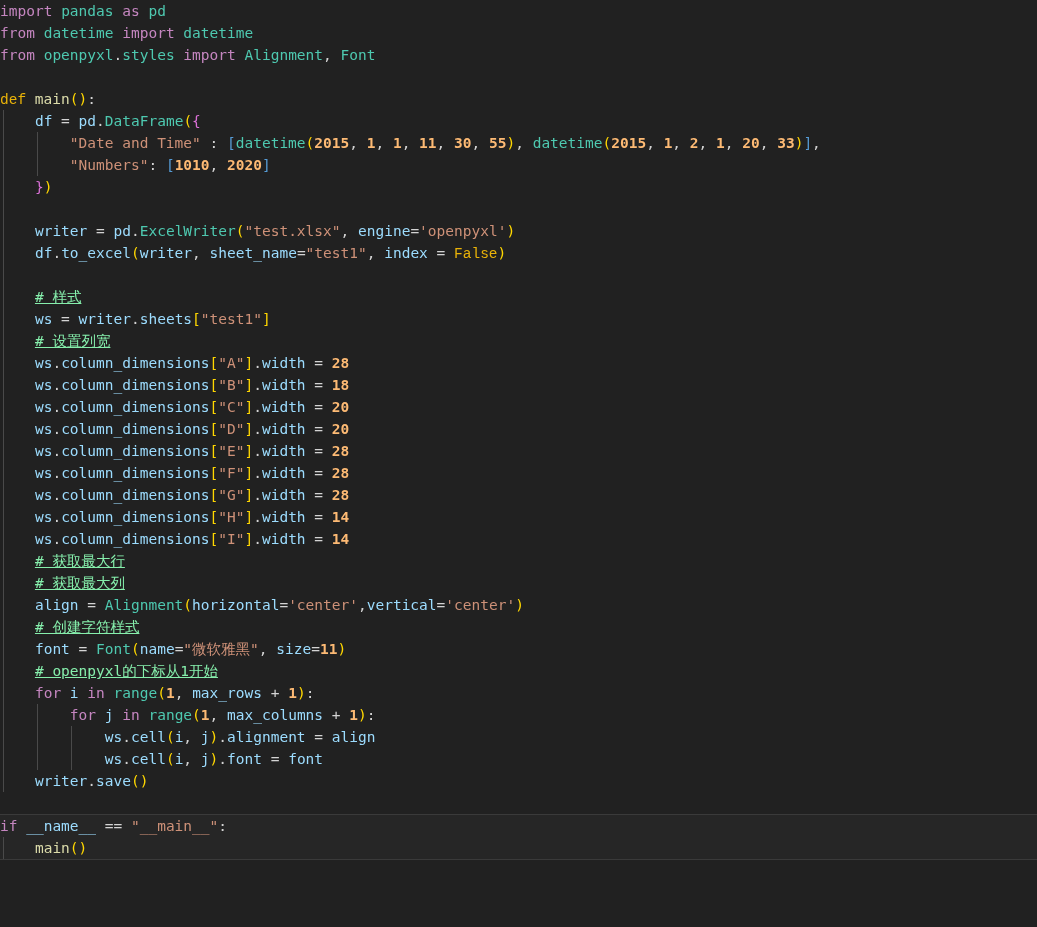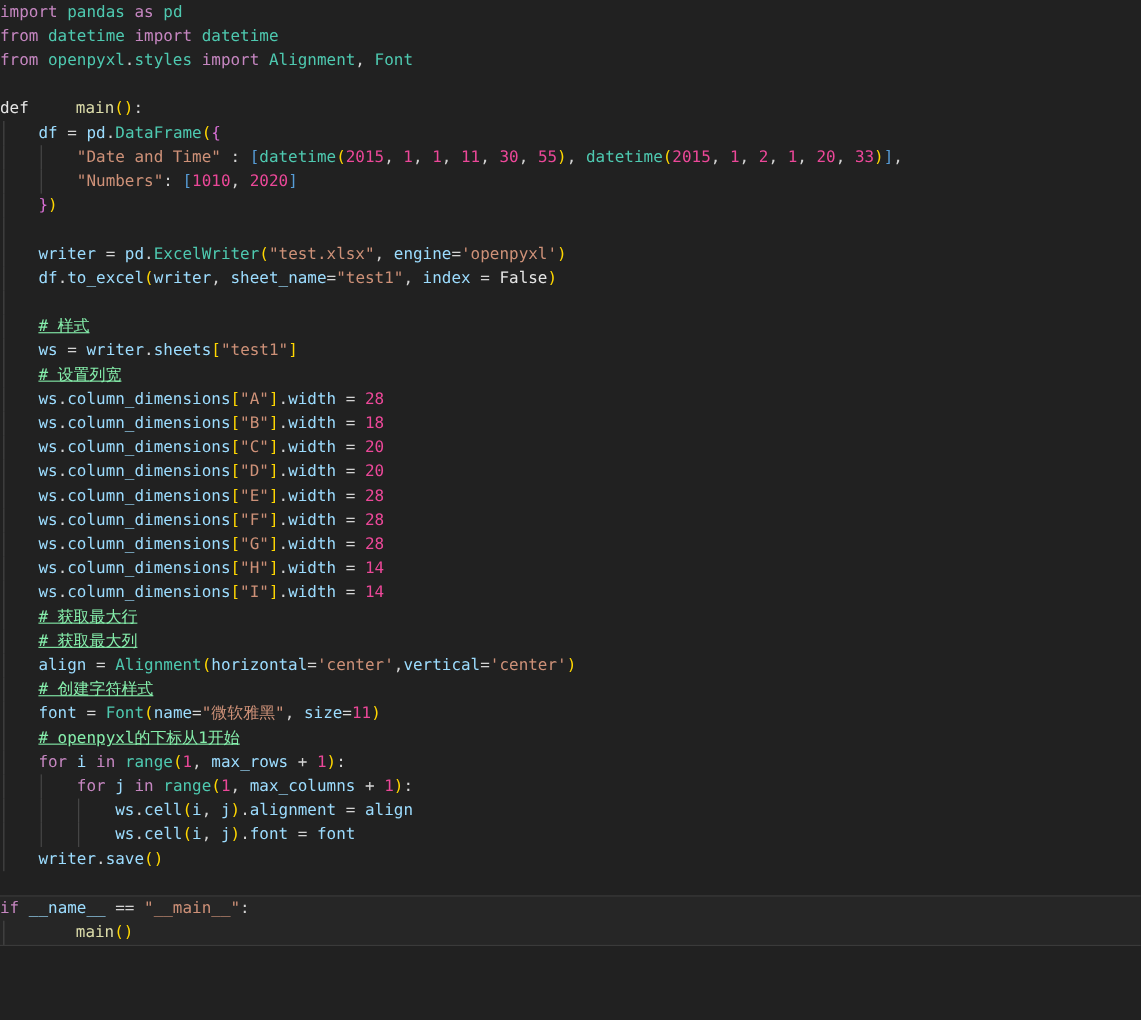--- a/index.html
+++ b/index.html
@@ -43,31 +43,31 @@
     width: 1px;
     background: #4a4a4a;
     z-index: 1;
   }
   .g1 { left: 3px; }
   .g2 { left: 37px; }
   .g3 { left: 71px; }
 
   
   .kw   { color: #c586c0; }            
-  .kw2  { color: #e5e5e5; }            
+  .kw2  { color: #eab308; font-family: Liberation Mono, monospace; }            
   .fn   { color: #4ec9b0; }            
   .var  { color: #9cdcfe; }            
   .str  { color: #ce9178; }            
-  .num  { color: #ec4899; }            
+  .num  { color: #fdba74; font-weight: bold; }            
   .cmt  { color: #86efac; text-decoration: underline; }            
   .pun  { color: #d4d4d4; }            
   .par  { color: #ffd700; }            
   .brk  { color: #569cd6; }            
   .brk2 { color: #da70d6; }            
-  .fname{ color: #dcdcaa; margin-left: 34px; }
+  .fname{ color: #dcdcaa; }
 
   
   .block-hl {
     background: #262626;
     border-top: 1px solid #3a3a3a;
     border-bottom: 1px solid #3a3a3a;
   }
 </style>
 </head>
 <body>

